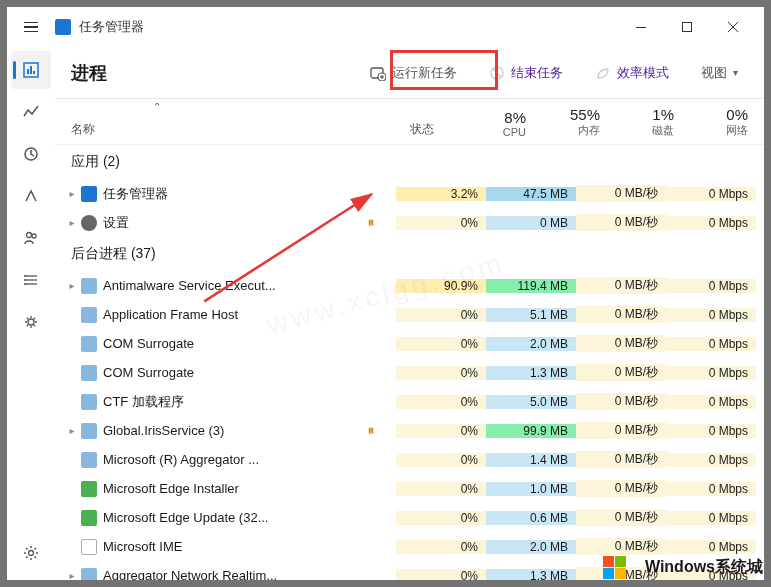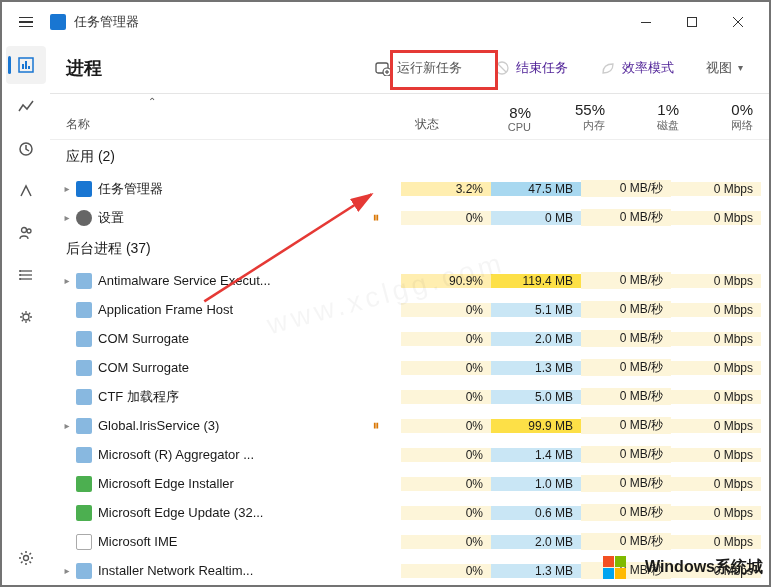--- a/index.html
+++ b/index.html
@@ -1,17 +1,17 @@
 <!DOCTYPE html>
 <html><head>
 <meta charset="utf-8">
 <style>
 * { box-sizing: border-box; margin: 0; padding: 0; }
 body { font-family: "Segoe UI", "Microsoft YaHei", sans-serif; font-size: 13px; color: #1a1a1a; background: #f0f0f0; width: 771px; height: 587px; overflow: hidden; position: relative; }
-.window { background: #fff; width: 100%; height: 100%; display: flex; flex-direction: column; border: 2px solid #737373; }
+.window { background: #fff; width: 100%; height: 100%; display: flex; flex-direction: column; border: 7px solid #737373; }
 .titlebar { height: 40px; display: flex; align-items: center; padding: 0 8px; }
 .hamburger { width: 32px; height: 32px; display: flex; flex-direction: column; justify-content: center; align-items: center; gap: 3px; cursor: pointer; }
 .hamburger span { width: 14px; height: 1.5px; background: #333; }
 .app-icon { width: 16px; height: 16px; background: #1976d2; margin: 0 8px; border-radius: 2px; }
 .app-title { font-size: 13px; color: #333; }
 .window-controls { margin-left: auto; display: flex; }
 .win-btn { width: 46px; height: 32px; display: flex; align-items: center; justify-content: center; cursor: pointer; }
 .body-area { flex: 1; display: flex; overflow: hidden; }
 .sidebar { width: 48px; display: flex; flex-direction: column; align-items: center; padding-top: 4px; gap: 4px; }
 .side-item { width: 40px; height: 38px; display: flex; align-items: center; justify-content: center; border-radius: 4px; cursor: pointer; color: #555; }
@@ -44,21 +44,21 @@
 .row .proc-icon.generic { background: #88b8e0; }
 .row .proc-icon.edge { background: #4caf50; }
 .row .proc-icon.ime { background: #fff; border: 1px solid #aaa; }
 .row .proc-name { flex: 1; font-size: 13px; white-space: nowrap; overflow: hidden; text-overflow: ellipsis; }
 .row .status { width: 50px; text-align: center; color: #d97706; font-size: 14px; }
 .row .cell { width: 90px; text-align: right; padding-right: 8px; font-size: 12px; }
 .heat-1 { background: #fdf5d9; }
 .heat-2 { background: #ffeeb0; }
 .heat-4 { background: #c9e6f5; }
 .heat-5 { background: #a8d8f0; }
-.heat-6 { background: #fde047; }
+.heat-6 { background: #86efac; }
 .watermark { position: absolute; bottom: 8px; right: 8px; display: flex; align-items: center; gap: 18px; font-size: 16px; font-weight: bold; z-index: 20; justify-content: flex-end; }
 .watermark .wm-icon { width: 24px; height: 24px; display: flex; flex-wrap: wrap; }
 .watermark .wm-icon span { width: 11px; height: 11px; margin: 0.5px; }
 .watermark-url { position: absolute; top: 50%; left: 50%; transform: translate(-50%,-50%) rotate(-15deg); font-size: 28px; color: rgba(0,0,0,0.04); letter-spacing: 4px; pointer-events: none; z-index: 5; }
 </style>
 </head>
 <body>
 
 <div class="window">
   <div class="titlebar">
@@ -329,21 +329,21 @@
             <div class="proc-name">Microsoft IME</div>
             <div class="status"></div>
             <div class="cell heat-1">0%</div>
             <div class="cell heat-4">2.0 MB</div>
             <div class="cell heat-1">0 MB/秒</div>
             <div class="cell heat-1">0 Mbps</div>
           </div>
           <div class="row">
             <div class="expand">▸</div>
             <div class="proc-icon generic"></div>
-            <div class="proc-name">Installer Network Realtim...</div>
+            <div class="proc-name">Aggregator Network Realtim...</div>
             <div class="status"></div>
             <div class="cell heat-1">0%</div>
             <div class="cell heat-4">1.3 MB</div>
             <div class="cell heat-1">0 MB/秒</div>
             <div class="cell heat-1">0 Mbps</div>
           </div>
         </div>
     </div>
   </div>
 </div>

